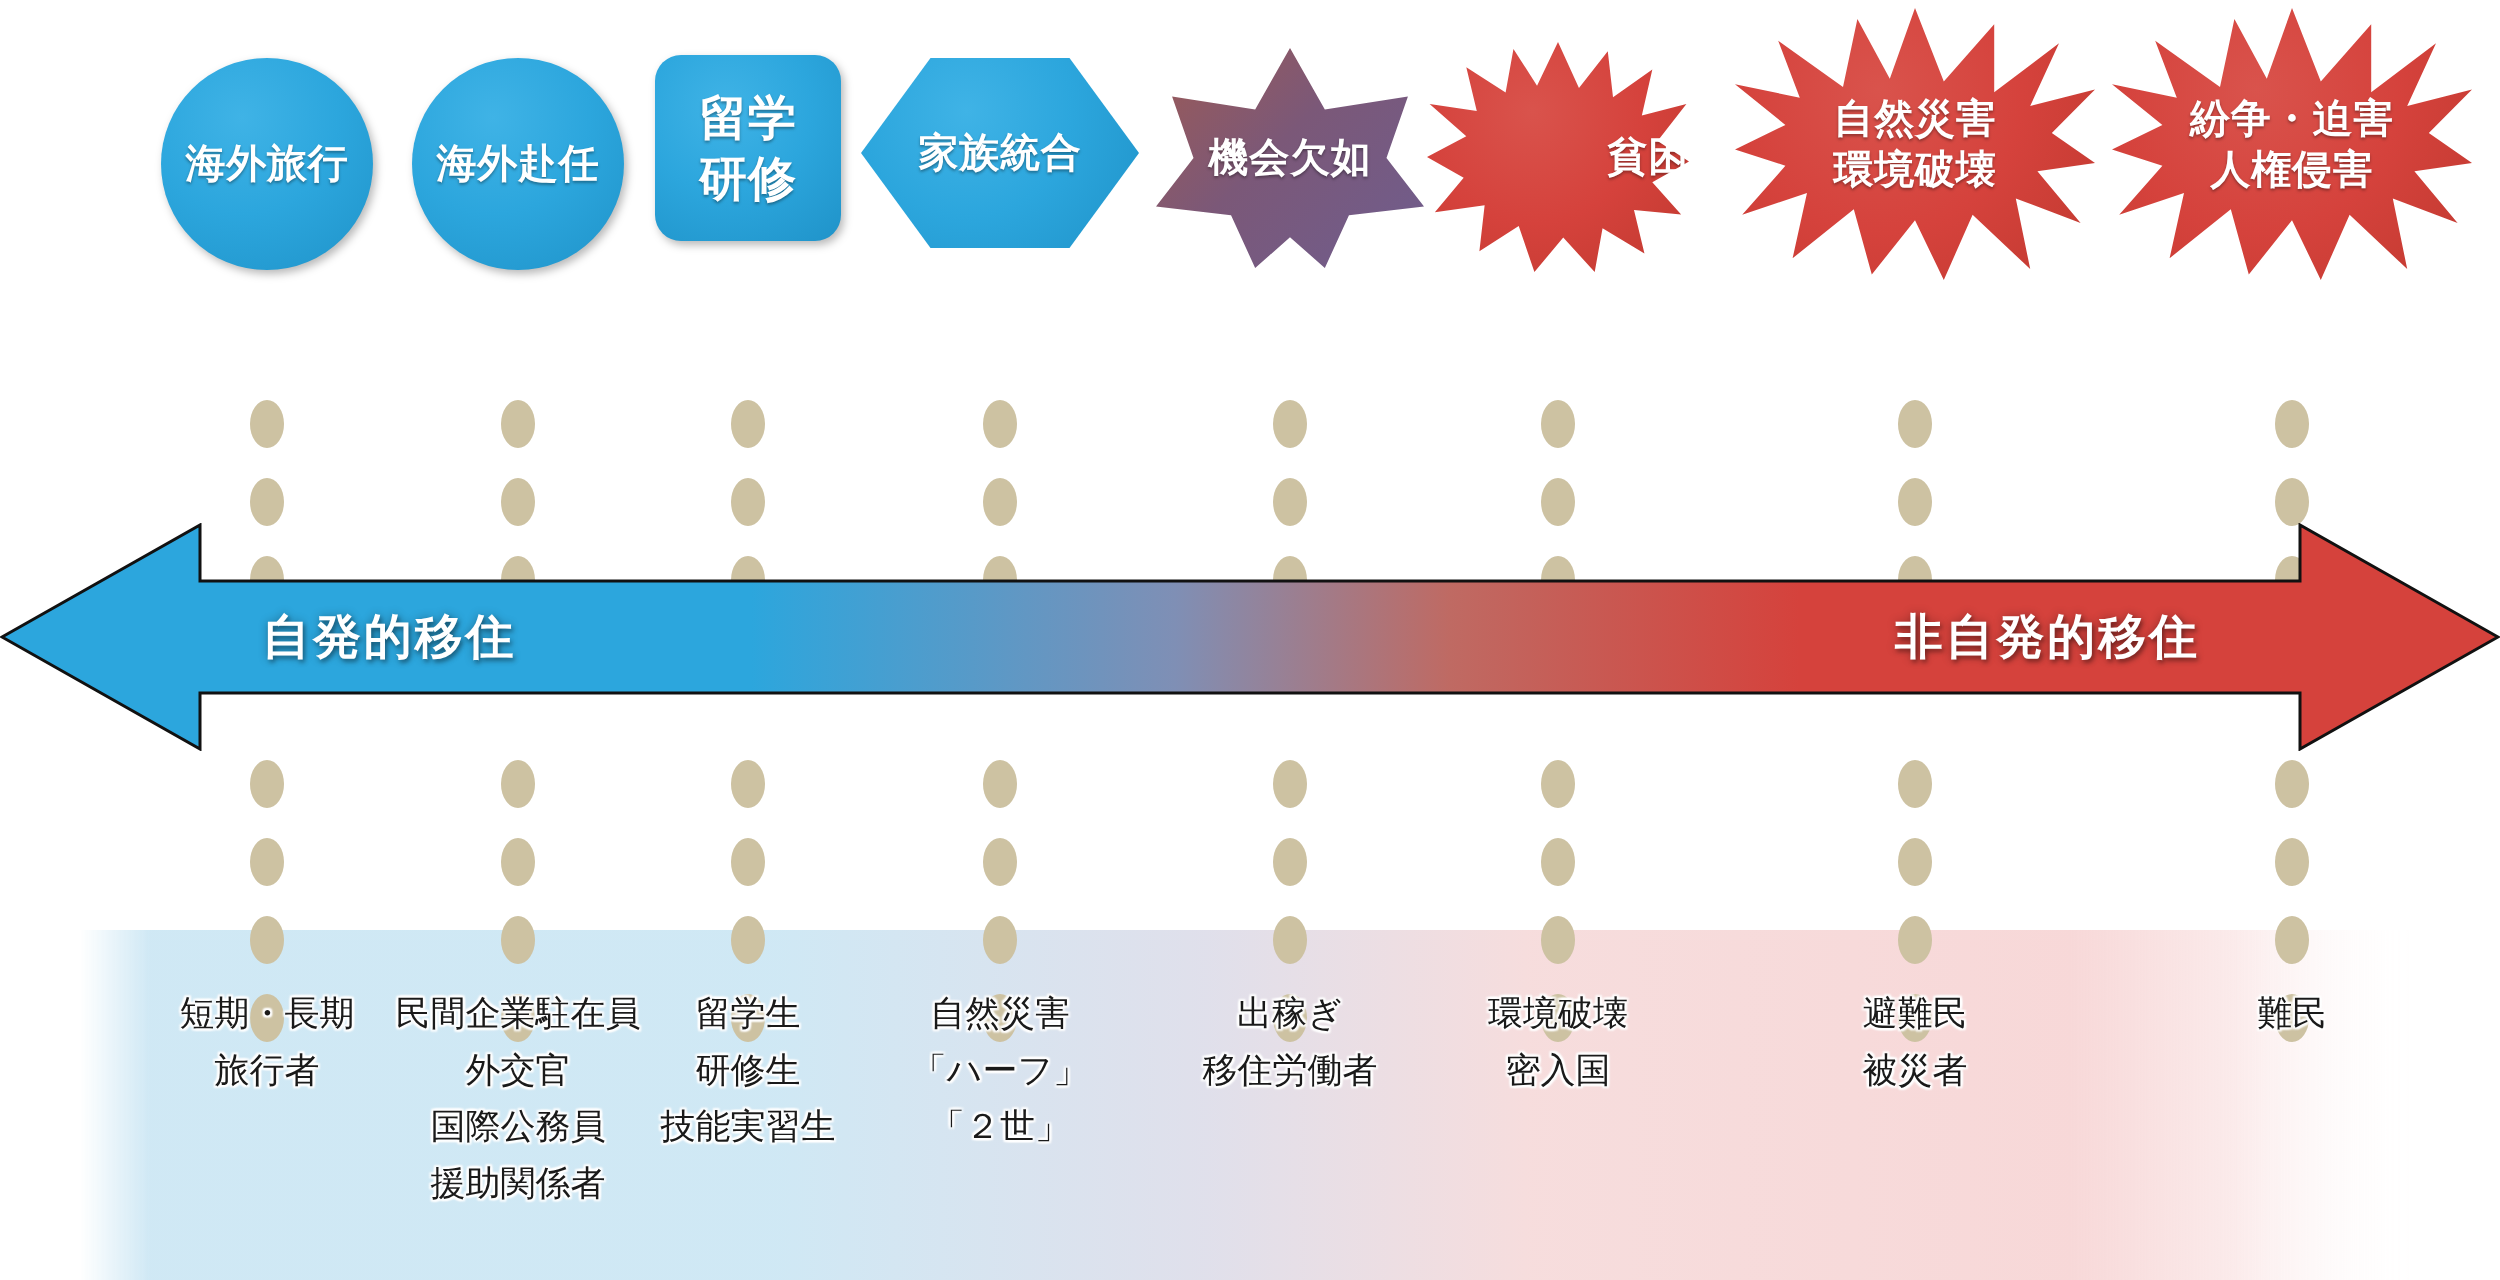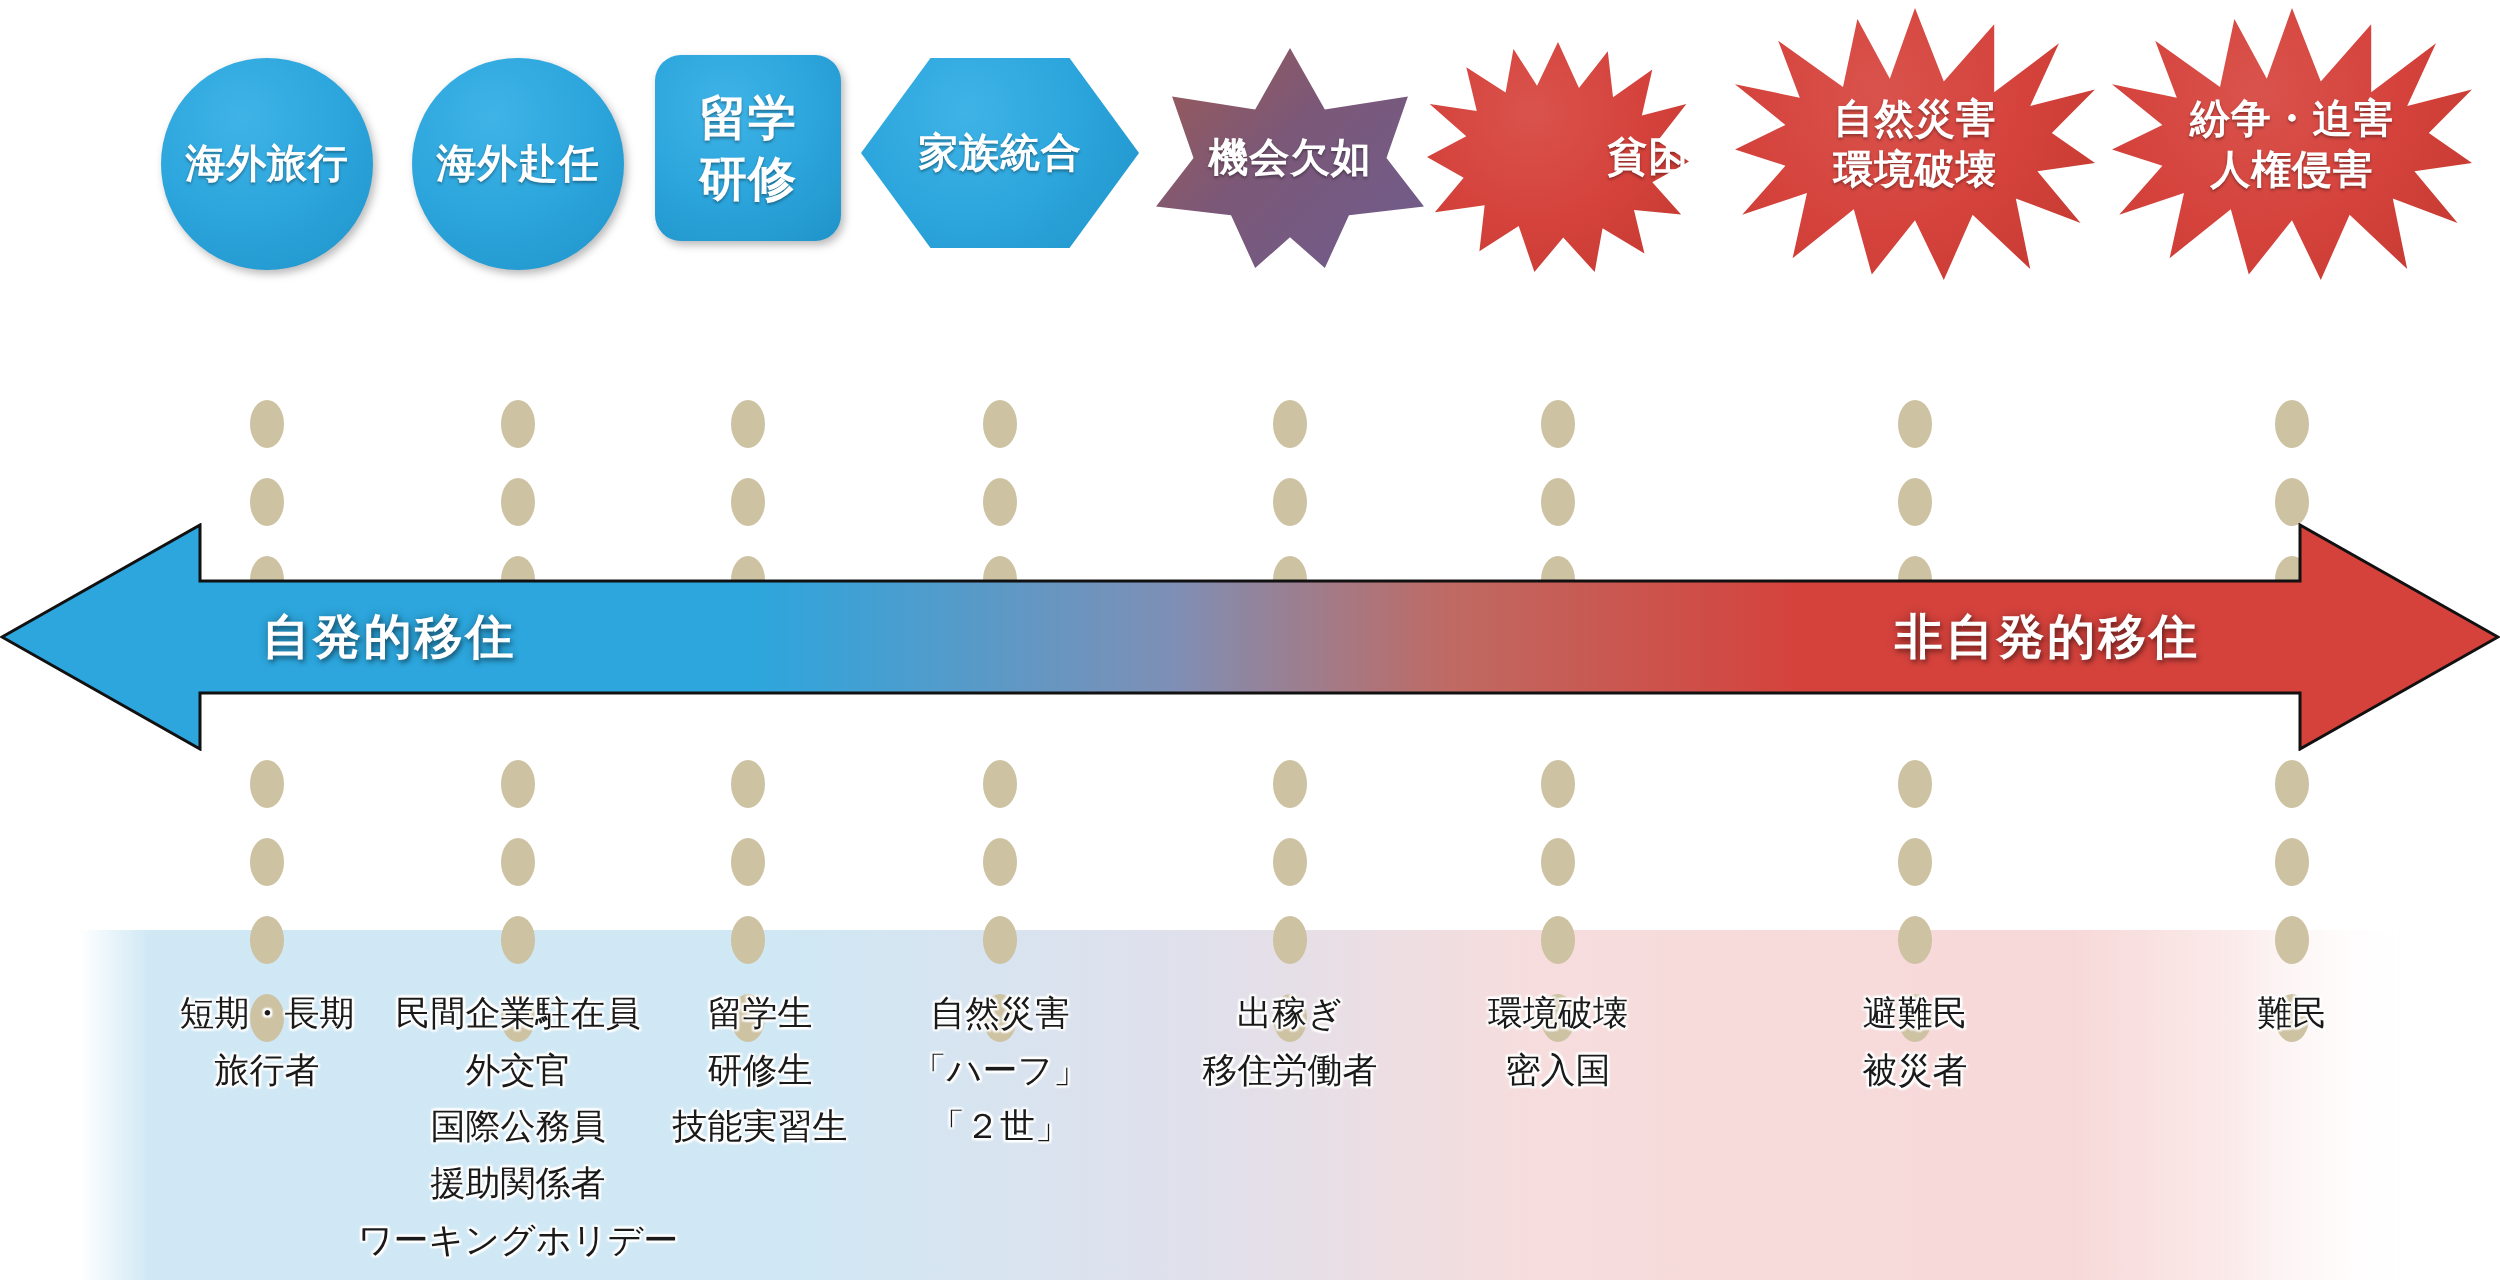--- a/index.html
+++ b/index.html
@@ -251,23 +251,22 @@
   <div id="labels-layer">
       <div class="col-label" style="left: 267px; top: 985px;">
         <div>短期・長期</div>
         <div>旅行者</div>
       </div>
       <div class="col-label" style="left: 518px; top: 985px;">
         <div>民間企業駐在員</div>
         <div>外交官</div>
         <div>国際公務員</div>
         <div>援助関係者</div>
-        <div>ワーキングホリデー</div>
-      </div>
-      <div class="col-label" style="left: 748px; top: 985px; margin-left: 12px;">
+      </div>
+      <div class="col-label" style="left: 748px; top: 985px;">
         <div>留学生</div>
         <div>研修生</div>
         <div>技能実習生</div>
       </div>
       <div class="col-label" style="left: 1000px; top: 985px;">
         <div>自然災害</div>
         <div>「ハーフ」</div>
         <div>「２世」</div>
       </div>
       <div class="col-label" style="left: 1290px; top: 985px;">

